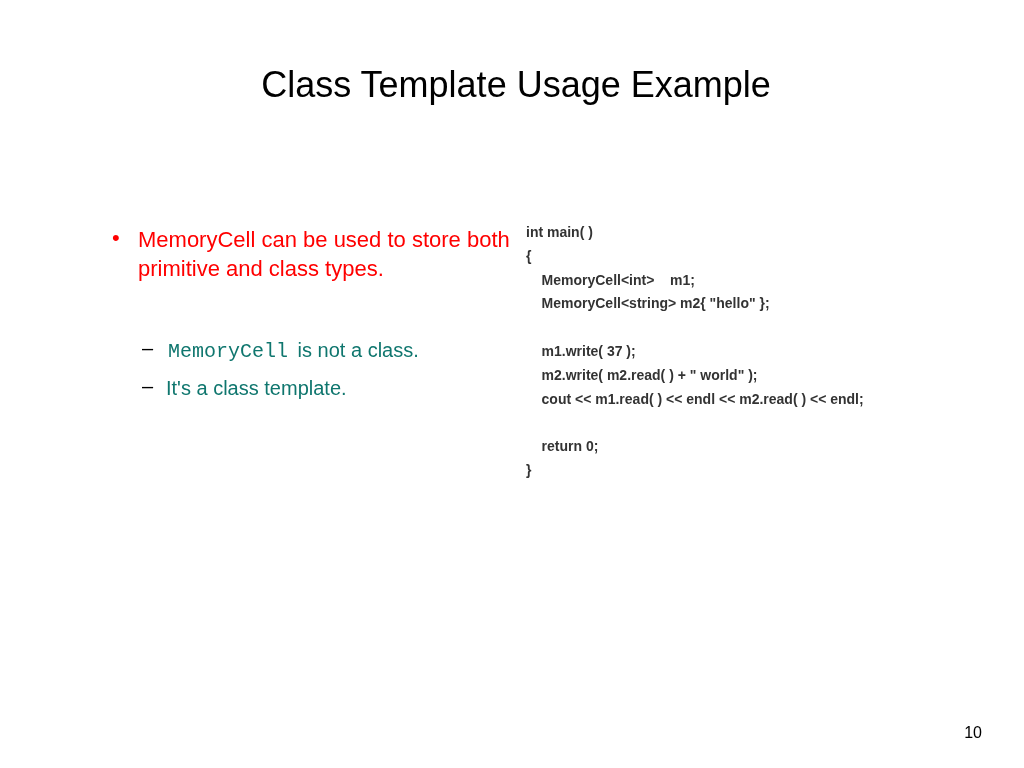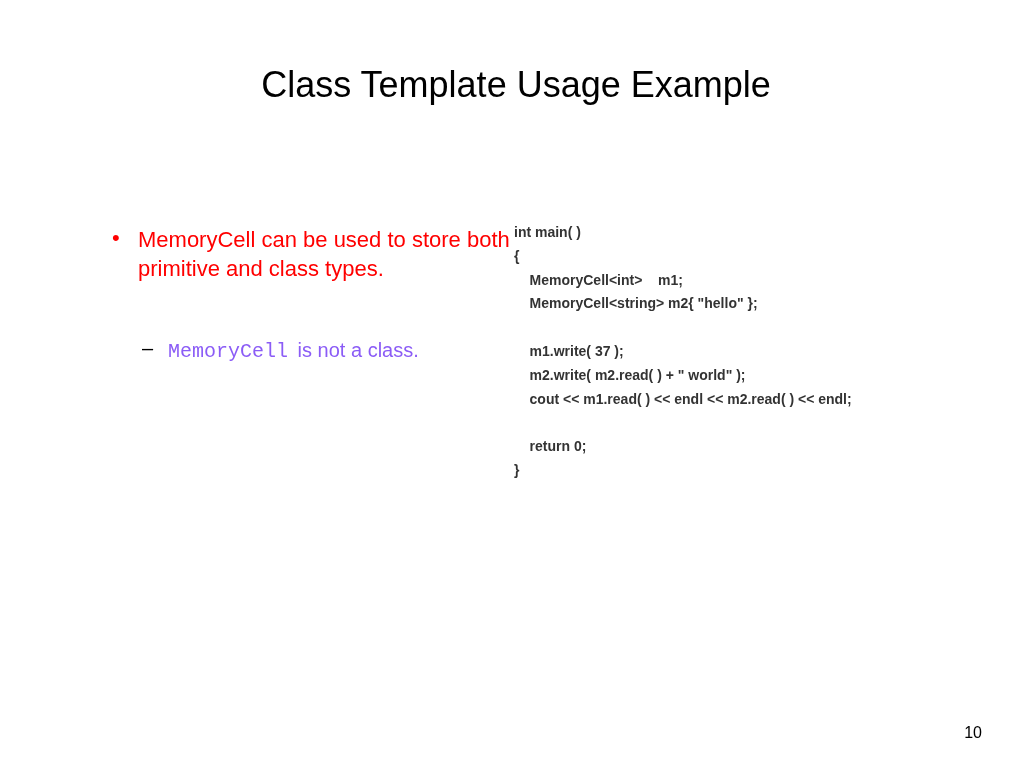--- a/index.html
+++ b/index.html
@@ -2,36 +2,37 @@
 <html><head>
 <meta charset="utf-8">
 <style>
   * { margin: 0; padding: 2px; box-sizing: border-box; }
   html, body { width: 1024px; height: 768px; background: #fff; font-family: Arial, Helvetica, sans-serif; color: #000; }
   .slide { position: relative; width: 1024px; height: 768px; }
   .title { position: absolute; top: 58px; left: 0; right: 0; text-align: center; font-size: 36px; font-weight: 400; }
   .body { position: absolute; top: 218px; left: 100px; width: 410px; }
   .bullet1 { position: relative; padding-left: 32px; margin-bottom: 6px; font-size: 22px; line-height: 1.3; color: #ff0000; }
   .bullet1::before { content: "•"; position: absolute; left: 6px; top: 0; color: #ff0000; font-size: 22px; }
-  .bullet2 { position: relative; padding-left: 60px; margin-top: 6px; margin-bottom: 4px; font-size: 20px; line-height: 1.35; color: #8b5cf6; }
+  .bullet2 { position: relative; padding-left: 60px; margin-top: 6px; margin-bottom: 4px; font-size: 20px; line-height: 1.35; color: #0f766e; }
   .bullet2::before { content: "–"; position: absolute; left: 36px; top: 0; color: #000; font-size: 20px; }
   .gap { height: 38px; }
   .mono { font-family: "Courier New", Courier, monospace; }
-  .code { position: absolute; top: 215px; left: 508px; width: 470px; font-family: Arial, Helvetica, sans-serif; font-weight: 700; font-size: 14px; line-height: 1.7; color: #333; white-space: pre; }
+  .code { position: absolute; top: 215px; left: 520px; width: 470px; font-family: Arial, Helvetica, sans-serif; font-weight: 700; font-size: 14px; line-height: 1.7; color: #333; white-space: pre; }
   .pagenum { position: absolute; right: 44px; bottom: 28px; font-size: 16px; color: #000; }
 </style>
 </head>
 <body>
 <div class="slide">
   <div class="title">Class Template Usage Example</div>
 
   <div class="body">
     <div class="bullet1">MemoryCell can be used to store both primitive and class types.</div>
     <div class="gap"></div>
     <div class="bullet2"><span class="mono">MemoryCell</span><span> is not a class.</span></div>
+    <div class="bullet2">It's a class template.</div>
   </div>
 
   <div class="code">int main( )
 {
     MemoryCell&lt;int&gt;    m1;
     MemoryCell&lt;string&gt; m2{ "hello" };
 
     m1.write( 37 );
     m2.write( m2.read( ) + " world" );
     cout &lt;&lt; m1.read( ) &lt;&lt; endl &lt;&lt; m2.read( ) &lt;&lt; endl;

